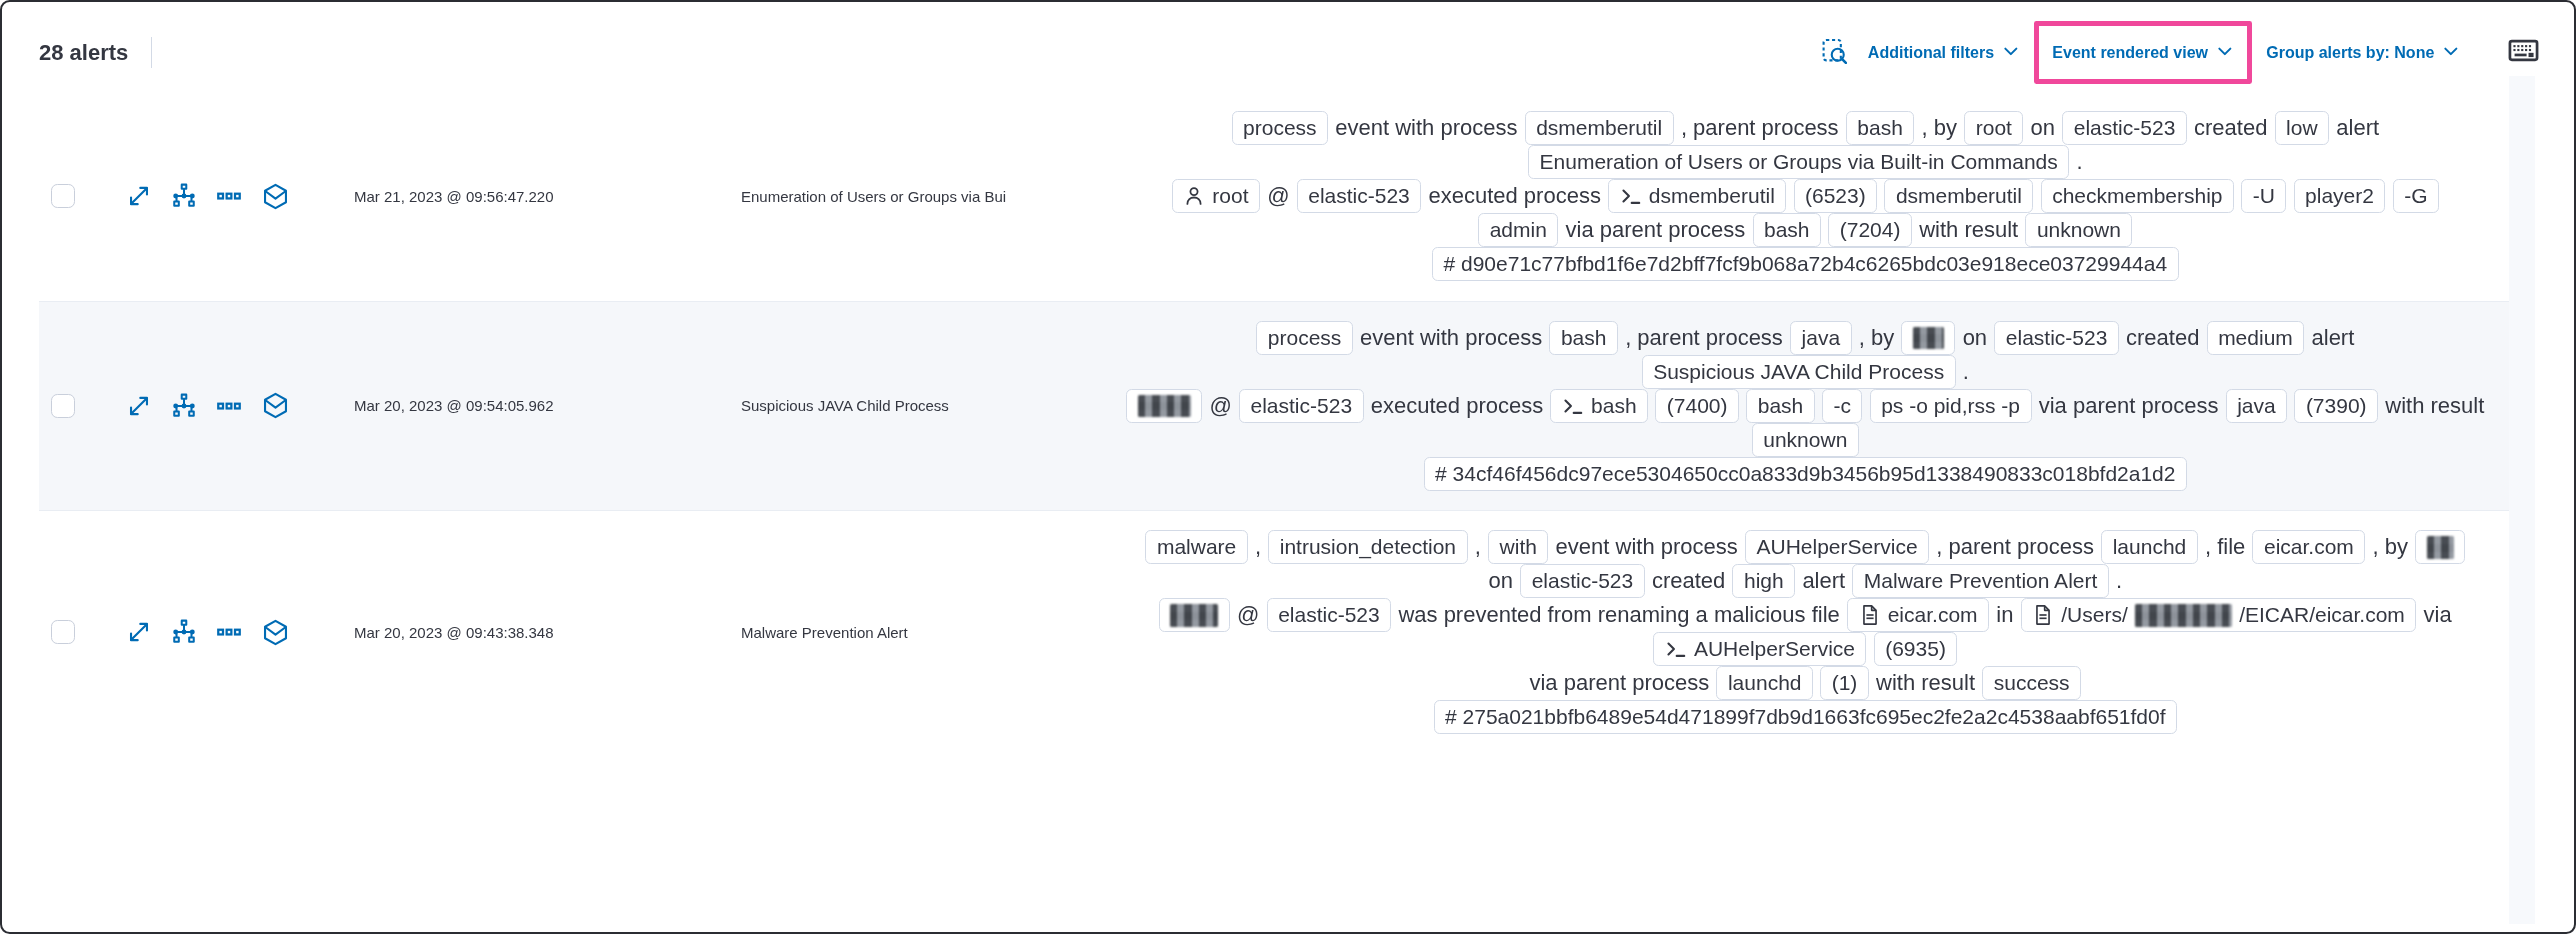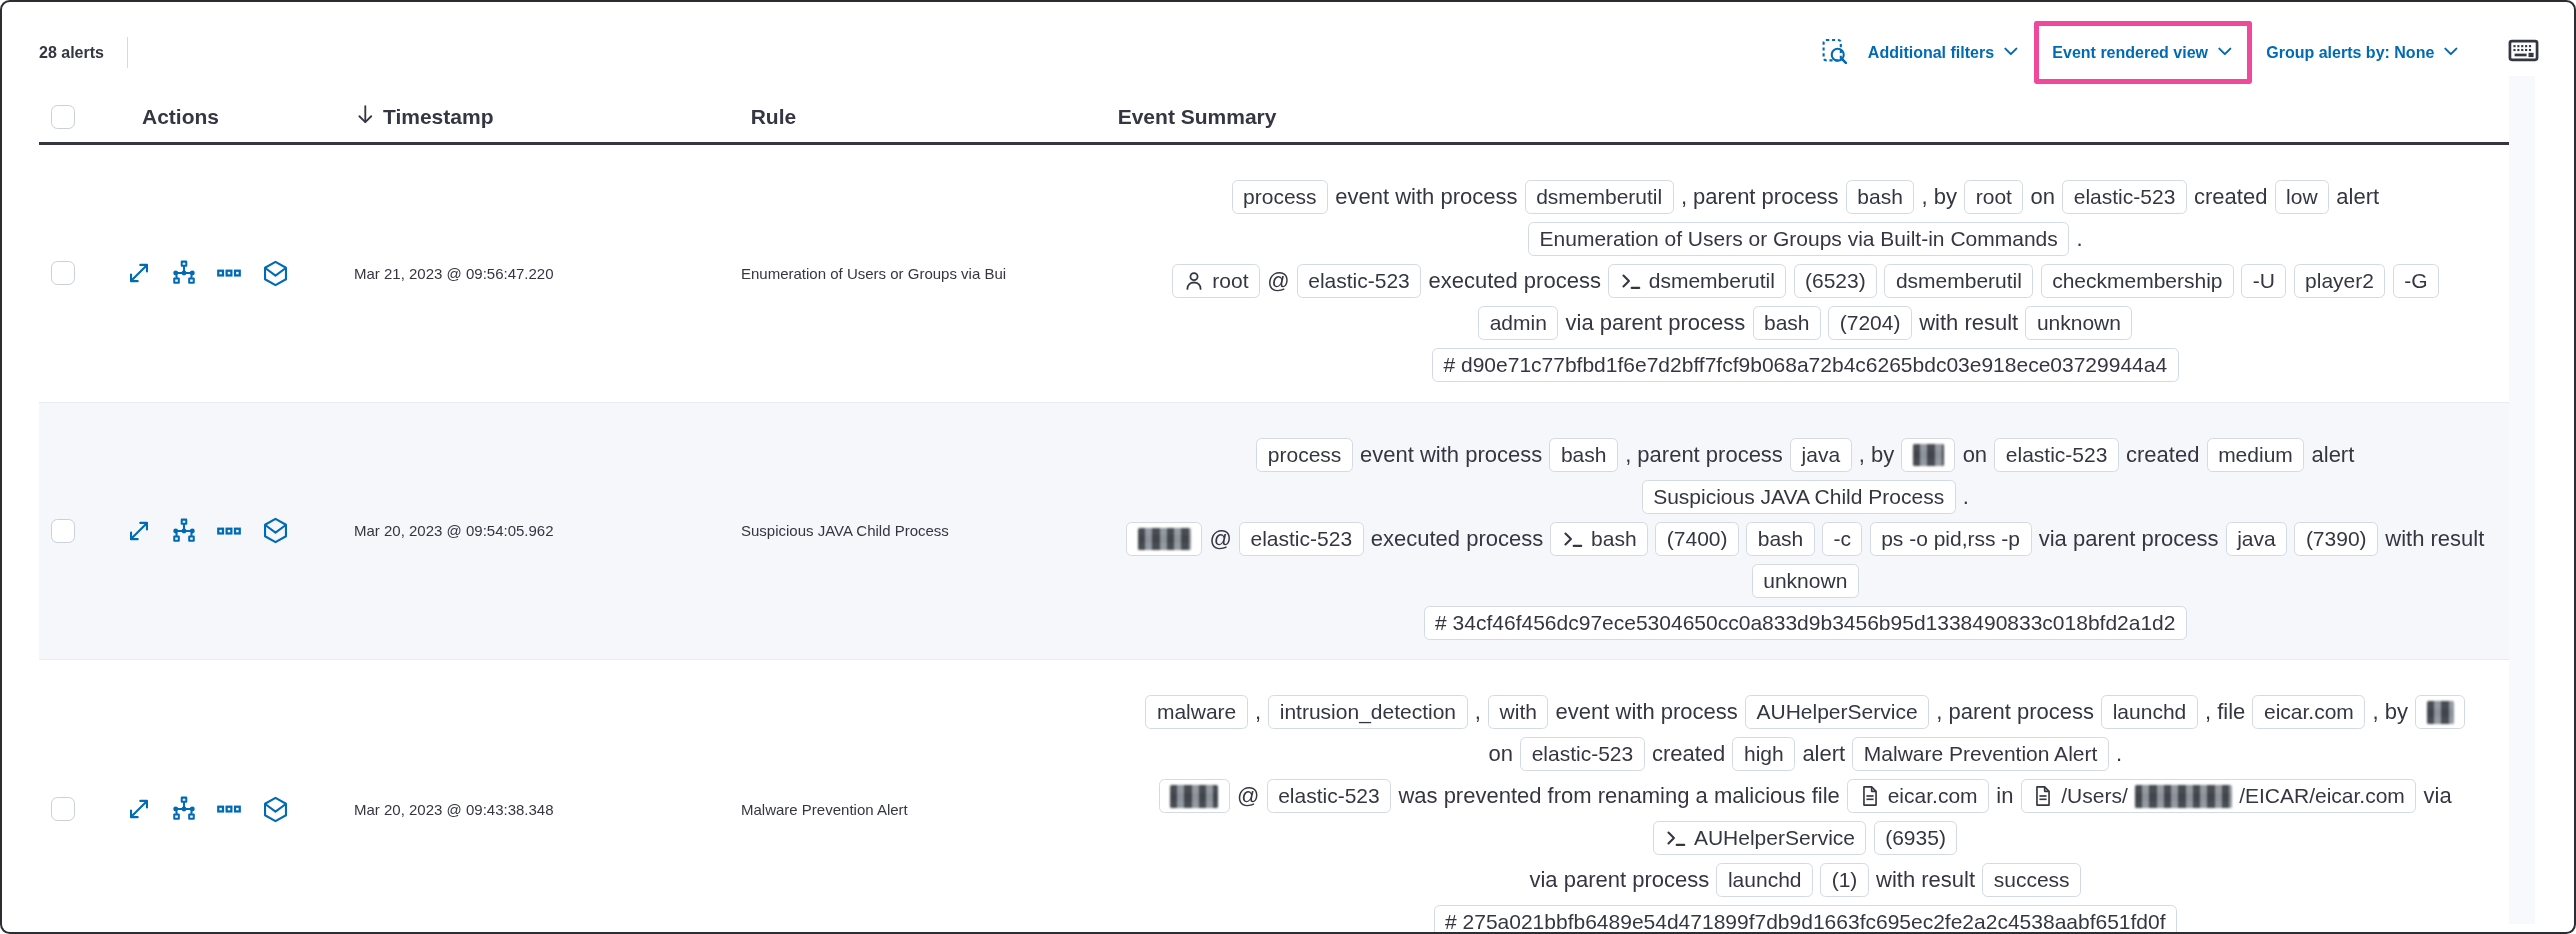--- a/index.html
+++ b/index.html
@@ -1,21 +1,21 @@
 <!DOCTYPE html>
 <html style="--accent: #f0489b; --link: #006bb4; --stripe: #f5f7fa; --badge-border: #d3dae6; --text: #343741;font-size:13px"><head>
 <meta charset="utf-8">
 <style>
   html,body{margin:0;padding:0;background:#fff;}
   body{font-family:"Liberation Sans",sans-serif;color:var(--text,#343741);}
   .frame{position:relative;width:2576px;height:934px;box-sizing:border-box;
     border:2.4px solid #2b2d33;border-radius:9.7px;background:#fff;overflow:hidden;}
   
   .toolbar{display:flex;align-items:center;height:90px;padding:11.3px 35px 0 37px;box-sizing:border-box;}
-  .alert-count{font-size:16px;font-weight:700;color:var(--text);white-space:nowrap;}
+  .alert-count{font-size:22px;font-weight:700;color:var(--text);white-space:nowrap;}
   .vdivider{width:1.6px;height:31px;background:#d3dae6;margin-left:22.6px;}
   .spacer{flex:1;}
   .controls{display:flex;align-items:center;gap:21px;}
   .ctl{display:inline-flex;align-items:center;gap:8px;color:var(--link,#006bb4);
     font-size:16px;font-weight:600;cursor:pointer;white-space:nowrap;background:none;border:none;
     font-family:inherit;padding:0;}
   .ctl svg{flex:0 0 auto;}
   .highlight-box{border:5.6px solid var(--accent,#f0489b);border-radius:2.4px;
     padding:16px 13px;margin:-22px -6.4px;display:inline-flex;align-items:center;background:transparent;}
   .kbd-icon{margin-left:27px;display:inline-flex;}
@@ -26,22 +26,22 @@
   .th{display:flex;align-items:center;gap:6.4px;}
   .cell-check{padding-left:12px;display:flex;align-items:center;}
   .checkbox{width:24px;height:24px;box-sizing:border-box;border:1.6px solid #c9cfdb;border-radius:6.4px;background:#fff;cursor:pointer;}
   .cell-actions{display:flex;align-items:center;gap:19.3px;padding-left:9.7px;}
   .action-btn{display:inline-flex;background:none;border:none;padding:0;cursor:pointer;}
   .cell-ts,.cell-rule{font-size:15px;color:var(--text);white-space:nowrap;overflow:hidden;}
   .cell-rule{padding-right:16px;}
   .row{padding:19.3px 0;border-top:0.8px solid #e9edf3;}
   .row:first-child{border-top:none;}
   .row.stripe{background:var(--stripe,#f5f7fa);}
-  .cell-summary{display:flex;flex-direction:column;align-items:center;gap:8px;
-    font-size:22px;color:var(--text);padding-right:6.4px;margin-top:16px;}
+  .cell-summary{display:flex;flex-direction:column;align-items:center;
+    font-size:22px;color:var(--text);padding-right:6.4px;}
   .sline{display:flex;align-items:center;gap:7.2px;white-space:nowrap;}
   .badge{display:inline-flex;align-items:center;gap:7.2px;border:1.6px solid var(--badge-border,#d3dae6);
     border-radius:5.6px;background:#fff;padding:0 10.5px;height:32px;font-weight:500;font-size:21px;
     color:var(--text);cursor:pointer;}
   .badge svg{flex:0 0 auto;}
   .stext{color:var(--text);}
   .redact{display:inline-block;height:22.6px;border-radius:1.6px;vertical-align:middle;
     background:
      repeating-linear-gradient(90deg,rgba(60,64,70,.85) 0 7.2px,rgba(150,155,163,.85) 7.2px 14.5px),
      repeating-linear-gradient(0deg,#8d939c 0 7.2px,#5d626b 7.2px 14.5px);
@@ -117,43 +117,20 @@
               <rect x="3.4" y="9.6" width="6.2" height="1.4"></rect>
               <rect x="10.6" y="9.2" width="2.6" height="2.2"></rect>
             </g>
           </svg>
         </span>
       </button>
     </div>
   </div>
 
   <div class="table">
-    <div class="grid-row thead">
-      <div class="cell-check">
-        <span class="checkbox"></span>
-      </div>
-      <div class="th" style="padding-left:26px;">
-        <span>Actions</span>
-      </div>
-      <div class="th">
-        <span>
-          <svg width="22.6" height="22.6" viewBox="0 0 16 16" fill="none" stroke="#343741" stroke-width="1.3" stroke-linecap="round" stroke-linejoin="round">
-            <line x1="8" y1="2.2" x2="8" y2="13.2"></line>
-              <polyline points="3.8,9.4 8,13.6 12.2,9.4"></polyline>
-          </svg>
-        </span>
-        <span>Timestamp</span>
-      </div>
-      <div class="th" style="padding-left:9.7px;">
-        <span>Rule</span>
-      </div>
-      <div class="th" style="padding-left:9.7px;">
-        <span>Event Summary</span>
-      </div>
-    </div>
 
     <div id="tbody">
         <div class="grid-row row">
           <div class="cell-check">
             <span class="checkbox"></span>
           </div>
           <div class="cell-actions">
             <button class="action-btn">
               <svg width="26" height="26" viewBox="0 0 16 16" fill="none" stroke="#006bb4" stroke-width="1.3" stroke-linecap="round" stroke-linejoin="round">
                 <line x1="3.2" y1="12.8" x2="12.8" y2="3.2"></line>

